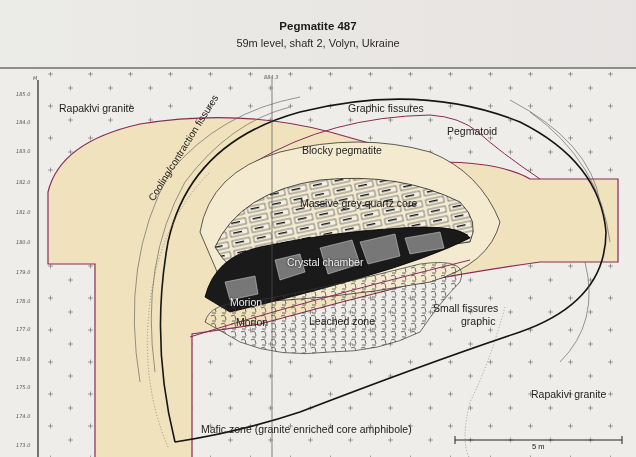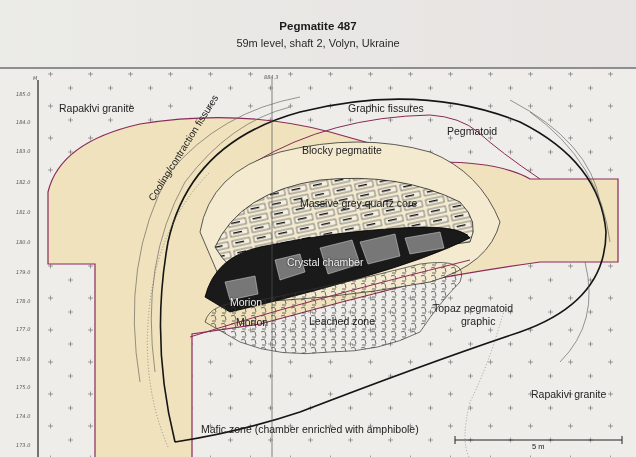--- a/index.html
+++ b/index.html
@@ -105,18 +105,18 @@
   <div class="lbl" style="left:59px;top:33px;font-size:10.5px;">Rapakivi granite</div>
   <div class="lbl" style="left:348px;top:33px;font-size:10.5px;">Graphic fissures</div>
   <div class="lbl" style="left:407px;top:56px;font-size:10.5px;padding-left:40px;">Pegmatoid</div>
   <div class="lbl" style="left:302px;top:75px;font-size:10.5px;">Blocky pegmatite</div>
   <div class="lbl" style="left:108px;top:86px;font-size:10px;transform:rotate(-58deg);transform-origin:left top;top:128px;left:146px;">Cooling/contraction fissures</div>
   <div class="lbl" style="left:300px;top:128px;font-size:10.5px;">Massive grey quartz core</div>
   <div class="lbl lbl-light" style="left:287px;top:187px;font-size:10.5px;">Crystal chamber</div>
   <div class="lbl lbl-light" style="left:230px;top:214px;font-size:10.5px;margin-top:13px;">Morion</div>
   <div class="lbl" style="left:236px;top:247px;font-size:10.5px;">Morion</div>
   <div class="lbl" style="left:309px;top:246px;font-size:10.5px;">Leached zone</div>
-  <div class="lbl" style="left:433px;top:233px;font-size:10.5px;">Topaz pegmatoid</div>
+  <div class="lbl" style="left:433px;top:233px;font-size:10.5px;">Small fissures</div>
   <div class="lbl" style="left:461px;top:246px;font-size:10.5px;">graphic</div>
   <div class="lbl" style="left:531px;top:319px;font-size:10.5px;">Rapakivi granite</div>
-  <div class="lbl" style="left:201px;top:354px;font-size:10.5px;">Mafic zone (chamber enriched with amphibole)</div>
+  <div class="lbl" style="left:201px;top:354px;font-size:10.5px;">Mafic zone (granite enriched core amphibole)</div>
   <div class="lbl" style="left:532px;top:373px;font-size:7.5px;">5 m</div>
 </div>
 
 </body></html>

